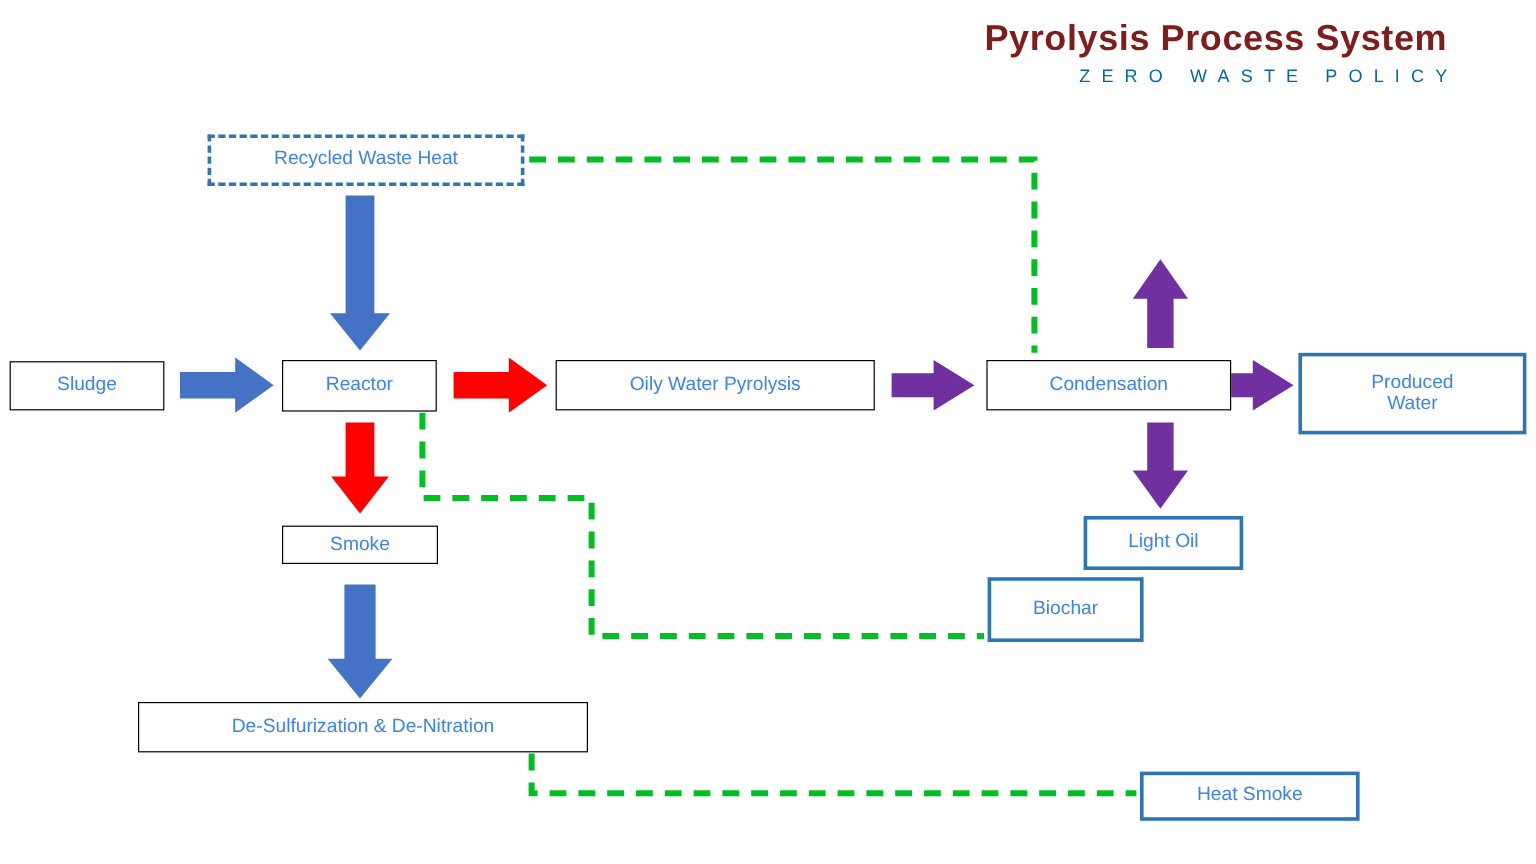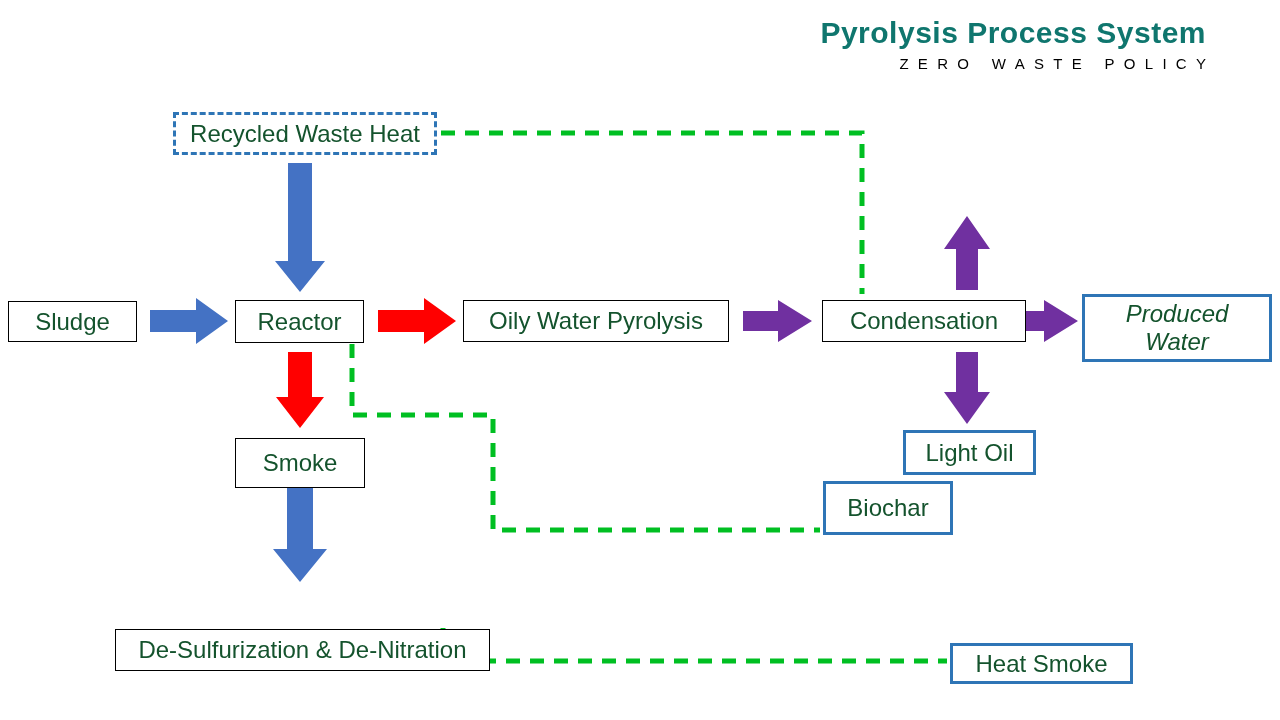--- a/index.html
+++ b/index.html
@@ -2,44 +2,44 @@
 <html><head>
 <meta charset="utf-8">
 <style>
   html,body{margin:0;padding:0;background:#fff;}
   #canvas{
     position:relative;width:1280px;height:720px;background:#ffffff;overflow:hidden;
     font-family:"Liberation Sans", sans-serif;color:#111;
   }
   
   .hdr{position:absolute;top:16px;right:74px;text-align:right;}
-  .hdr .title{font-size:30px;font-weight:700;letter-spacing:0.5px;color:#0f766e;line-height:1.1;}
-  .hdr .subtitle{font-size:15px;font-weight:400;color:#000000;letter-spacing:0.62em;margin-top:6px;margin-right:-0.62em;white-space:nowrap;}
+  .hdr .title{font-size:30px;font-weight:700;letter-spacing:0.5px;color:#7f1d1d;line-height:1.1;}
+  .hdr .subtitle{font-size:15px;font-weight:400;color:#0369a1;letter-spacing:0.62em;margin-top:6px;margin-right:-0.62em;white-space:nowrap;}
   
   .node{
     position:absolute;display:flex;align-items:center;justify-content:center;
-    box-sizing:border-box;background:#fff;font-size:24px;color:#14532d;
+    box-sizing:border-box;background:#fff;font-size:16px;color:#3b82f6;
     text-align:center;line-height:1.15;
   }
   .outline-black{border:1.6px solid #000;}
   .outline-blue{border:3px solid #2E75B6;}
   .outline-blue-dashed{border:3px dashed #2E75B6;}
   .prewrap{white-space:pre-line;}
   
   #n-rwh        {left:173px;top:112px;width:264px;height:43px;}
   #n-lightoil   {left:903px;top:170px;width:128px;height:40px;}
   #n-sludge     {left:8px;  top:301px;width:129px;height:41px;}
   #n-reactor    {left:235px;top:300px;width:129px;height:43px;}
   #n-ows        {left:463px;top:300px;width:266px;height:42px;}
   #n-cond       {left:822px;top:300px;width:204px;height:42px;}
-  #n-pw         {left:1082px;top:294px;width:190px;height:68px;font-style:italic;}
-  #n-smoke      {left:235px;top:438px;width:130px;height:50px;}
+  #n-pw         {left:1082px;top:294px;width:190px;height:68px;}
+  #n-smoke      {left:235px;top:438px;width:130px;height:32px;}
   #n-heavyoil   {left:903px;top:430px;width:133px;height:45px;}
   #n-biochar    {left:823px;top:481px;width:130px;height:54px;}
-  #n-desulf     {left:115px;top:585px;width:375px;height:42px;margin-top:44px;}
+  #n-desulf     {left:115px;top:585px;width:375px;height:42px;}
   #n-cleansmoke {left:950px;top:643px;width:183px;height:41px;}
   
   #flow{position:absolute;left:0;top:0;width:1280px;height:720px;pointer-events:none;}
 </style>
 </head>
 <body>
 
 <div id="canvas">
 
   <div class="hdr">

